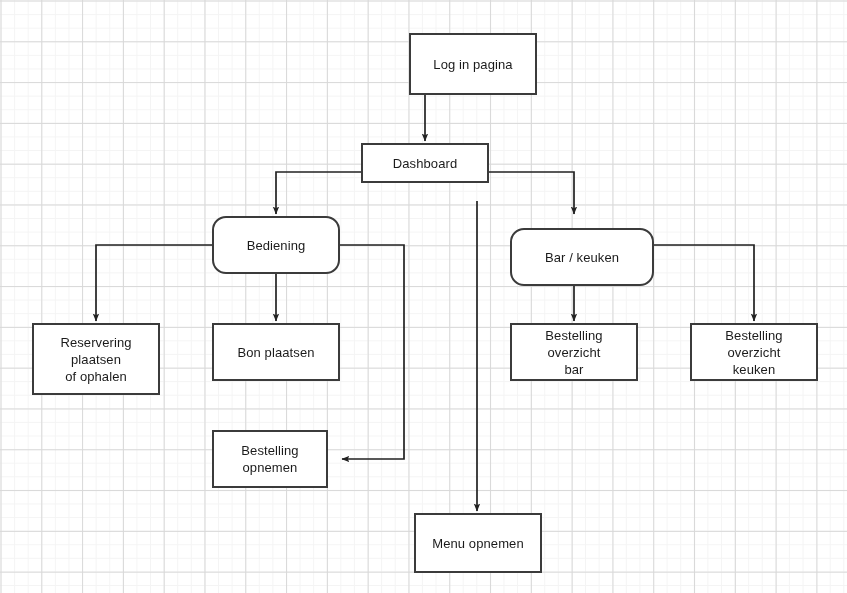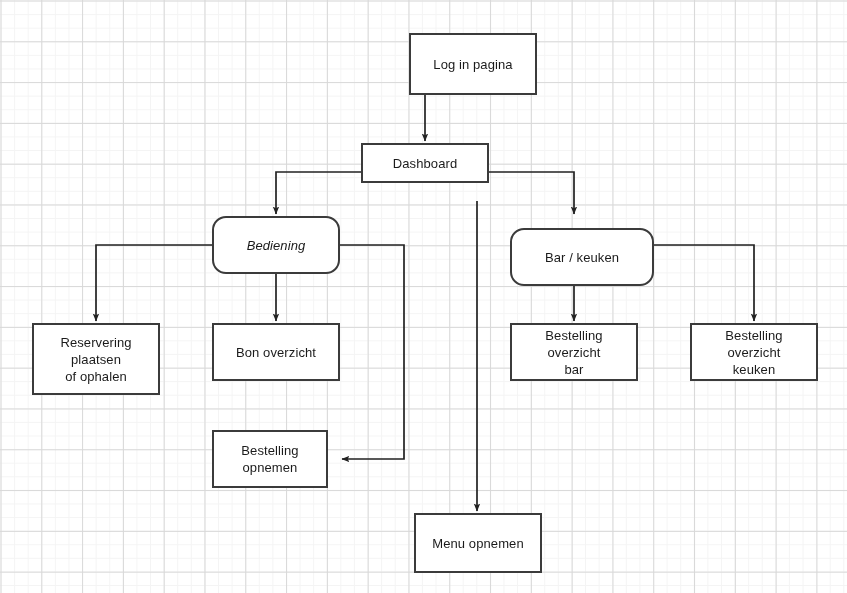--- a/index.html
+++ b/index.html
@@ -77,25 +77,25 @@
         <path d="M 276 274 L 276 321" marker-end="url(#arrowhead)" stroke="#222222"></path>
         <path d="M 340 245 L 404 245 L 404 459 L 342 459" marker-end="url(#arrowhead)" stroke="#222222"></path>
         <path d="M 574 274 L 574 321" marker-end="url(#arrowhead)" stroke="#222222"></path>
         <path d="M 638 245 L 754 245 L 754 321" marker-end="url(#arrowhead)" stroke="#222222"></path>
       </g>
   </svg>
 
   <div id="node-layer">
       <div class="node" style="left: 361px; top: 33px; width: 128px; height: 62px; border-color: rgb(59, 59, 59); margin-left: 48px;"><span>Log in pagina</span></div>
       <div class="node" style="left: 361px; top: 143px; width: 128px; height: 40px; border-color: rgb(59, 59, 59);"><span>Dashboard</span></div>
-      <div class="node rounded" style="left: 212px; top: 216px; width: 128px; height: 58px; border-color: rgb(59, 59, 59); font-style: italic;"><span>Bediening</span></div>
+      <div class="node rounded" style="left: 212px; top: 216px; width: 128px; height: 58px; border-color: rgb(59, 59, 59);"><span>Bediening</span></div>
       <div class="node rounded" style="left: 510px; top: 216px; width: 144px; height: 58px; border-color: rgb(59, 59, 59); margin-top: 12px;"><span>Bar / keuken</span></div>
       <div class="node" style="left: 32px; top: 323px; width: 128px; height: 72px; border-color: rgb(59, 59, 59);"><span>Reservering plaatsen
 of ophalen</span></div>
-      <div class="node" style="left: 212px; top: 323px; width: 128px; height: 58px; border-color: rgb(59, 59, 59);"><span>Bon overzicht</span></div>
+      <div class="node" style="left: 212px; top: 323px; width: 128px; height: 58px; border-color: rgb(59, 59, 59);"><span>Bon plaatsen</span></div>
       <div class="node" style="left: 510px; top: 323px; width: 128px; height: 58px; border-color: rgb(59, 59, 59);"><span>Bestelling overzicht
 bar</span></div>
       <div class="node" style="left: 690px; top: 323px; width: 128px; height: 58px; border-color: rgb(59, 59, 59);"><span>Bestelling overzicht
 keuken</span></div>
       <div class="node" style="left: 212px; top: 430px; width: 116px; height: 58px; border-color: rgb(59, 59, 59);"><span>Bestelling opnemen</span></div>
       <div class="node" style="left: 414px; top: 513px; width: 128px; height: 60px; border-color: rgb(59, 59, 59);"><span>Menu opnemen</span></div>
     </div>
 
 </div>
 

